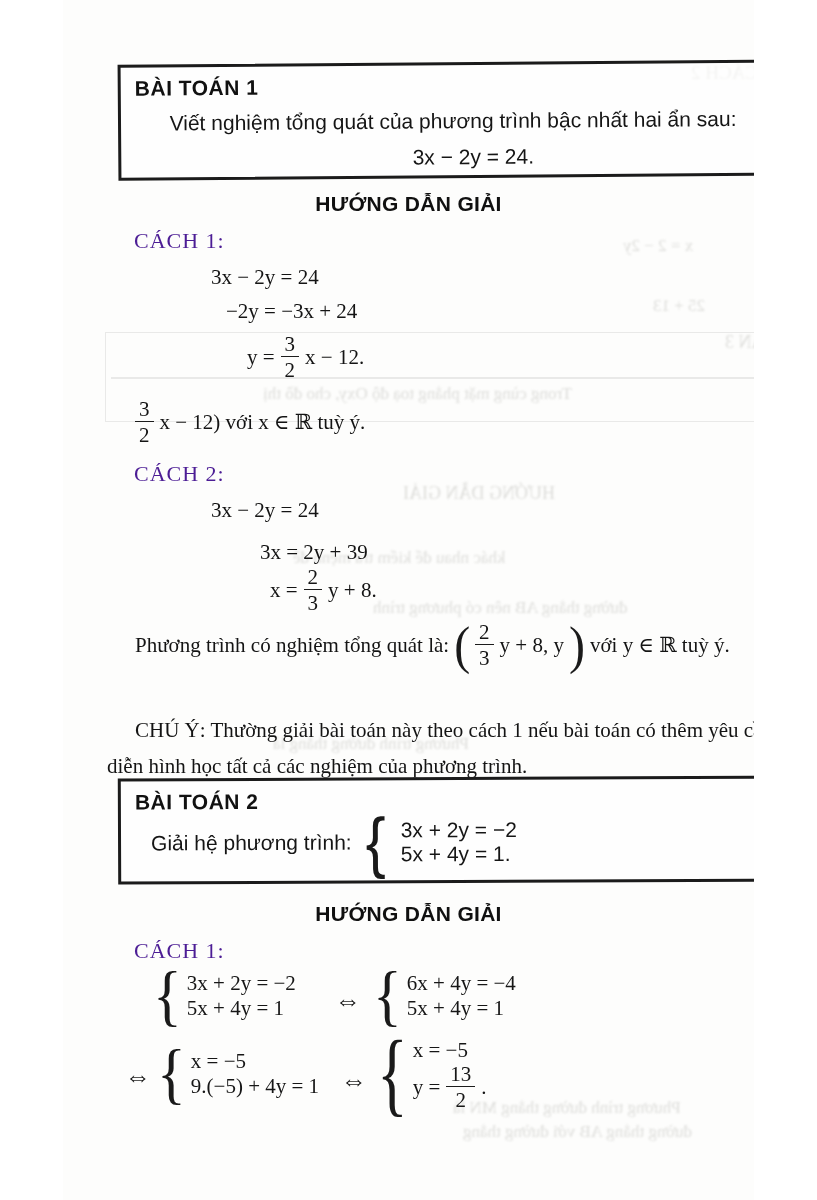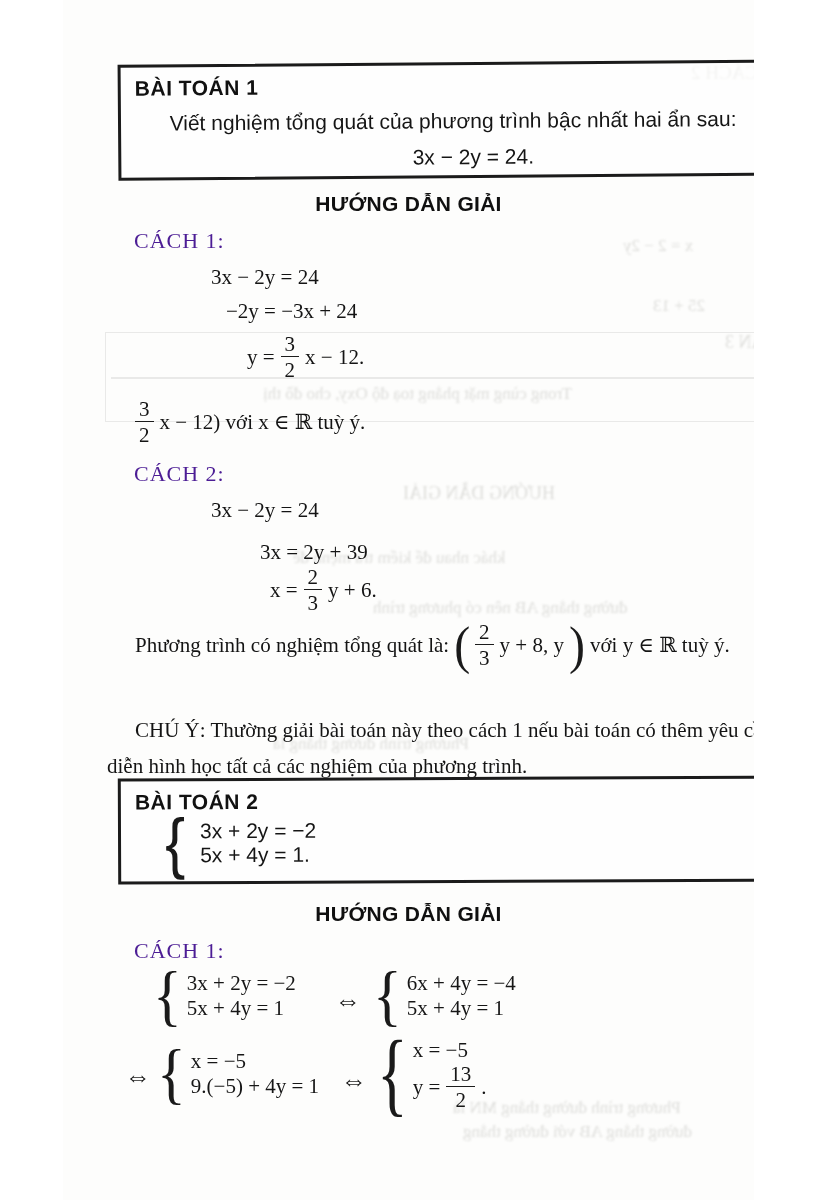--- a/index.html
+++ b/index.html
@@ -111,40 +111,41 @@
 
   <div class="lbl" style="top:461px">CÁCH 2:</div>
   <div class="eq" style="left:148px;top:498px">3x − 2y = 24</div>
   <div class="eq" style="left:197px;top:540px">3x = 2y + 39</div>
   <div class="eq eqrow" style="left:207px;top:566px">
     <span>x =</span>
     <span class="frac">
       <span class="num">2</span>
       <span class="den">3</span>
     </span>
-    <span>y + 6.</span>
+    <span>y + 8.</span>
   </div>
 
   <div class="eq eqrow" style="left:72px;top:621px">
     <span>Phương trình có nghiệm tổng quát là:</span>
     <span class="bigp">(</span>
     <span class="frac">
       <span class="num">2</span>
       <span class="den">3</span>
     </span>
     <span>y + 8, y</span>
     <span class="bigp">)</span>
     <span>với y ∈ ℝ tuỳ ý.</span>
   </div>
 
   <p class="note"><span>CHÚ Ý:</span><span> Thường giải bài toán này theo cách 1 nếu bài toán có thêm yêu cầu biểu diễn hình học tất cả các nghiệm của phương trình.</span></p>
 
   <section class="pbox box2">
     <div class="ptitle">BÀI TOÁN 2</div>
     <div class="box2row">
+      <span>Giải hệ phương trình:</span>
       <span class="sbrace b2" style="margin-left:14px">{</span>
       <span class="syslines sans">
         <span>3x + 2y = −2</span>
         <span>5x + 4y = 1.</span>
       </span>
     </div>
   </section>
 
   <h2 class="hdg" style="top:902px">HƯỚNG DẪN GIẢI</h2>
   <div class="lbl" style="top:938px">CÁCH 1:</div>

